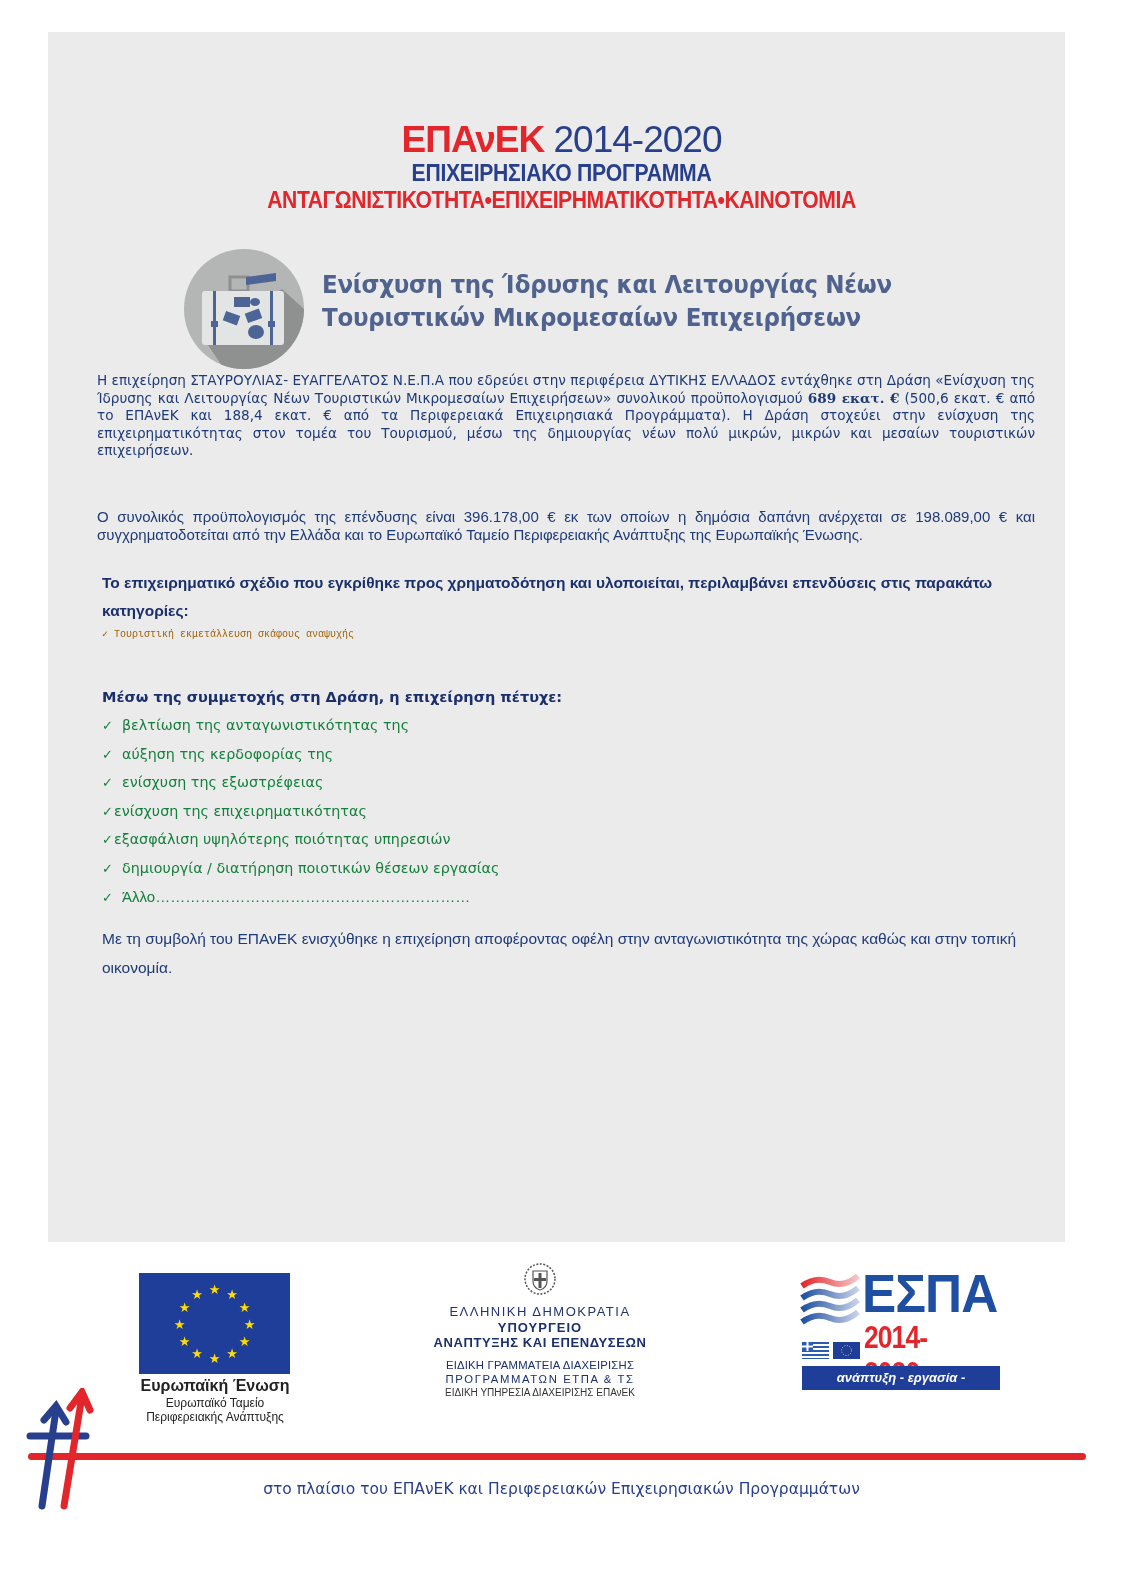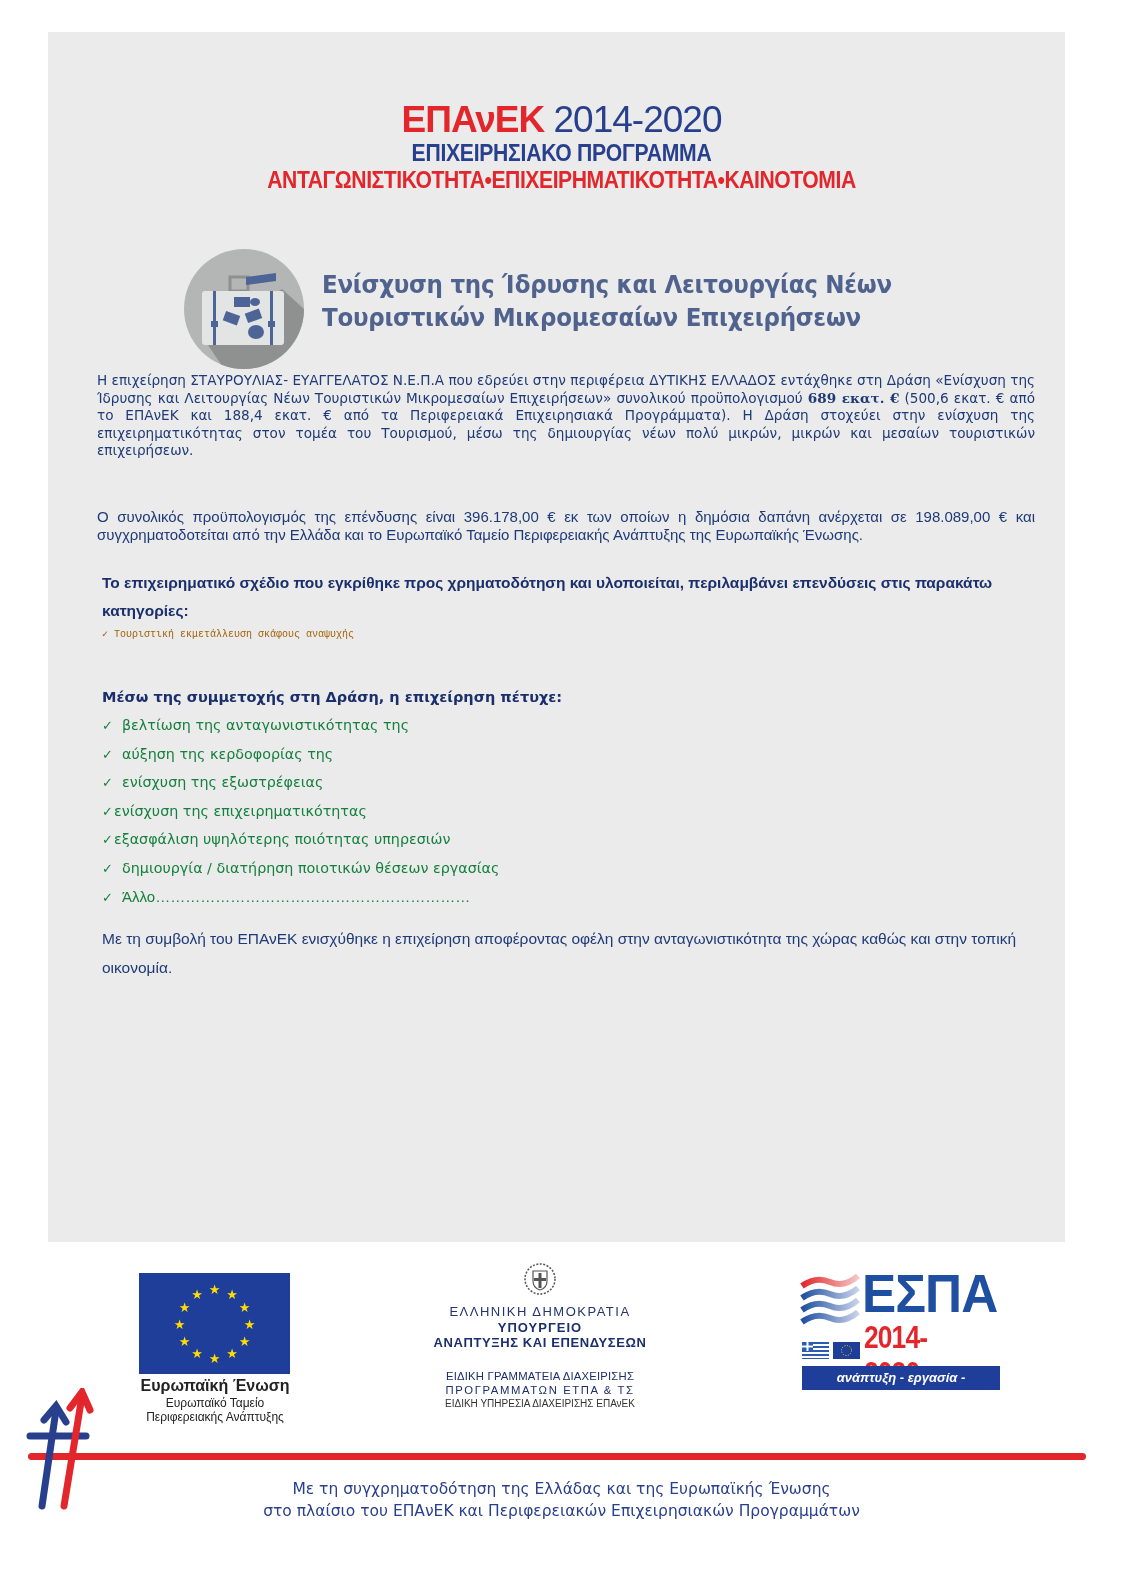--- a/index.html
+++ b/index.html
@@ -1,21 +1,21 @@
 <!DOCTYPE html>
 <html><head>
 <meta charset="utf-8">
 <style>
   html, body { margin: 0; padding: 0; }
   body { width: 1123px; height: 1588px; background: #ffffff; position: relative; overflow: hidden;
          font-family: "DejaVu Sans", sans-serif; color: #1f3a78; }
   .panel { position: absolute; left: 48px; top: 32px; width: 1017px; height: 1210px; background: #eaebea; }
 
   .hdr { position: absolute; left: 0; top: 100px; width: 1123px; text-align: center; }
-  .hdr-line1 { font-family: "Liberation Sans", sans-serif; font-size: 37px; line-height: 40px; font-stretch: condensed; letter-spacing: -1px; }
+  .hdr-line1 { font-family: "Liberation Sans", sans-serif; font-size: 37px; line-height: 40px; font-stretch: condensed; letter-spacing: -1px; margin-top: 20px; }
   .hdr-line1 .red { color: #e3262b; font-weight: bold; }
   .hdr-line1 .blue { color: #283f8d; font-weight: normal; }
   .hdr-line2 { font-family: "Liberation Sans", sans-serif; font-weight: bold; color: #283f8d; font-size: 23px; line-height: 26px; letter-spacing: -0.3px; transform: scaleX(0.92); }
   .hdr-line3 { font-family: "Liberation Sans", sans-serif; font-weight: bold; color: #e3262b; font-size: 24px; line-height: 28px; letter-spacing: -0.5px; transform: scaleX(0.88); }
 
   .action-icon { position: absolute; left: 184px; top: 249px; width: 120px; height: 120px; }
   .action-title { position: absolute; left: 322px; top: 268px; font-family: "DejaVu Sans", sans-serif; font-weight: bold;
                   color: #50638f; font-size: 25px; line-height: 33px; letter-spacing: -0.3px; transform: scaleX(0.92); transform-origin: left; white-space: nowrap; }
 
   .para { position: absolute; left: 97px; width: 938px; font-family: "DejaVu Sans", sans-serif; font-size: 13.6px;
@@ -43,21 +43,21 @@
   .eu-label { position: absolute; left: 110px; width: 210px; text-align: center; color: #222; font-family: "Liberation Sans", sans-serif; }
   .eu-l1 { top: 1377px; font-weight: bold; font-size: 16px; }
   .eu-l2 { top: 1396px; font-size: 12px; }
   .eu-l3 { top: 1410px; font-size: 12px; }
 
   .gov { position: absolute; left: 400px; top: 1262px; width: 280px; text-align: center; color: #1a2f6c; font-family: "Liberation Sans", sans-serif; }
   .gov-emblem { width: 34px; height: 34px; margin: 0 auto 4px auto; }
   .gov .g1 { font-size: 13px; letter-spacing: 1.5px; line-height: 16px; color: #23356f; }
   .gov .g2 { font-size: 13px; font-weight: bold; letter-spacing: 1px; line-height: 15px; }
   .gov .g3 { font-size: 13px; font-weight: bold; letter-spacing: 0.6px; line-height: 16px; }
-  .gov .g4 { font-size: 11.3px; line-height: 14px; letter-spacing: 0.2px; margin-top: 18px; }
+  .gov .g4 { font-size: 11.3px; line-height: 14px; letter-spacing: 0.2px; margin-top: 7px; }
   .gov .g5 { font-size: 11.3px; line-height: 14px; letter-spacing: 1.6px; }
   .gov .g6 { font-size: 10px; line-height: 13px; color: #333; }
 
   .espa { position: absolute; left: 800px; top: 1270px; width: 202px; height: 122px; }
   .espa-word { position: absolute; left: 62px; top: -8px; font-family: "Liberation Sans", sans-serif; font-weight: bold; font-size: 54px;
                color: #1f4fa0; letter-spacing: -1px; transform: scaleX(0.95); transform-origin: left; }
   .espa-years { position: absolute; left: 64px; top: 50px; font-family: "Liberation Sans", sans-serif; font-weight: bold; font-size: 31px;
                 color: #e3262b; letter-spacing: -1px; transform: scaleX(0.85); transform-origin: left; }
   .espa-bar { position: absolute; left: 2px; top: 96px; width: 198px; height: 24px; background: #1f3e9a; color: #fff; text-align: center;
               font-family: "Liberation Sans", sans-serif; font-weight: bold; font-style: italic; font-size: 13px; line-height: 24px; }
@@ -204,15 +204,14 @@
   <g stroke-linecap="round" fill="none">
     <line x1="8" y1="48" x2="64" y2="48" stroke="#283f8d" stroke-width="7"></line>
     <line x1="20" y1="118" x2="34" y2="22" stroke="#283f8d" stroke-width="7"></line>
     <polyline points="22,32 34,18 44,34" stroke="#283f8d" stroke-width="7"></polyline>
     <line x1="42" y1="118" x2="60" y2="8" stroke="#e3262b" stroke-width="7"></line>
     <polyline points="48,20 60,4 68,22" stroke="#e3262b" stroke-width="7"></polyline>
   </g>
 </svg>
 
 <div class="footer">
-  <div>Με τη συγχρηματοδότηση της Ελλάδας και της Ευρωπαϊκής Ένωσης</div>
   <div>στο πλαίσιο του ΕΠΑνΕΚ και Περιφερειακών Επιχειρησιακών Προγραμμάτων</div>
 </div>
 
 </body></html>

